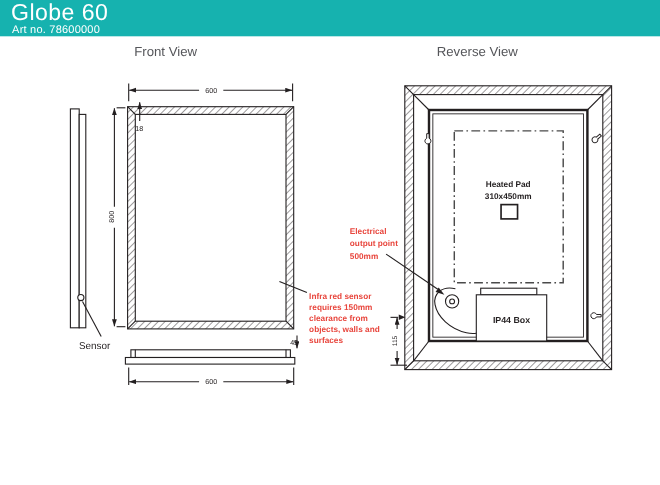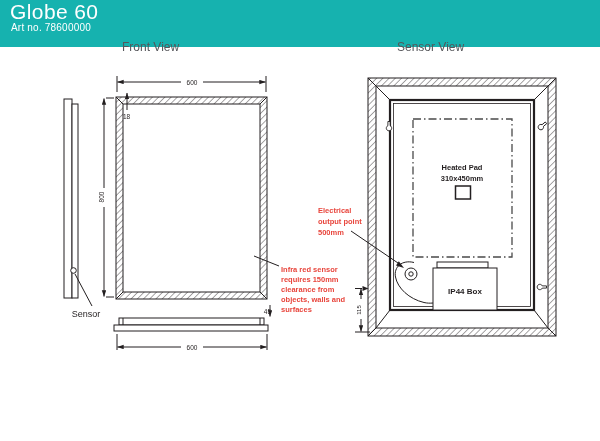--- a/index.html
+++ b/index.html
@@ -1,18 +1,18 @@
 <!DOCTYPE html>
 <html><head>
 <meta charset="utf-8">
 <style>
   html,body{margin:0;padding:0;background:#ffffff;}
   body{width:600px;height:441px;position:relative;overflow:hidden;
        font-family:"Liberation Sans", sans-serif;}
-  .banner{position:absolute;top:0;left:0;width:600px;height:47px;background:#16b2af;color:#fff;}
+  .banner{position:absolute;top:0;left:0;width:600px;height:33px;background:#16b2af;color:#fff;}
   .banner .title{position:absolute;left:10px;top:0px;font-size:21px;font-weight:300;letter-spacing:.4px;}
   .banner .artno{position:absolute;left:11px;top:22px;font-size:10px;letter-spacing:.2px;}
   .view-label{position:absolute;top:40px;width:130px;
               font-size:12px;color:#55565a;}
   .view-label.front{left:122px;}
   .view-label.reverse{left:397px;}
   svg.drawing{position:absolute;left:0;top:0;}
   svg text{fill:#231f20;font-family:"Liberation Sans", sans-serif;}
   .dim{font-size:6.5px;}
   .dim-sm{font-size:6px;}
@@ -23,21 +23,21 @@
 </style>
 </head>
 <body>
 
 <header class="banner">
   <div class="title">Globe 60</div>
   <div class="artno">Art no. 78600000</div>
 </header>
 
 <div class="view-label front">Front View</div>
-<div class="view-label reverse">Sensor View</div>
+<div class="view-label reverse">Reverse View</div>
 
 <svg class="drawing" width="600" height="441" viewBox="0 0 600 441">
   <defs>
     <pattern id="hatch" patternUnits="userSpaceOnUse" width="4.4" height="4.4" patternTransform="rotate(45)">
       <rect width="4.4" height="4.4" fill="#ffffff"></rect>
       <line x1="0" y1="0" x2="0" y2="4.4" stroke="#231f20" stroke-width="0.8"></line>
     </pattern>
     <marker id="arr" markerWidth="7" markerHeight="5" refX="6.2" refY="2.2" orient="auto" markerUnits="userSpaceOnUse">
       <path d="M0,0 L6.5,2.2 L0,4.4 Z" fill="#231f20"></path>
     </marker>

